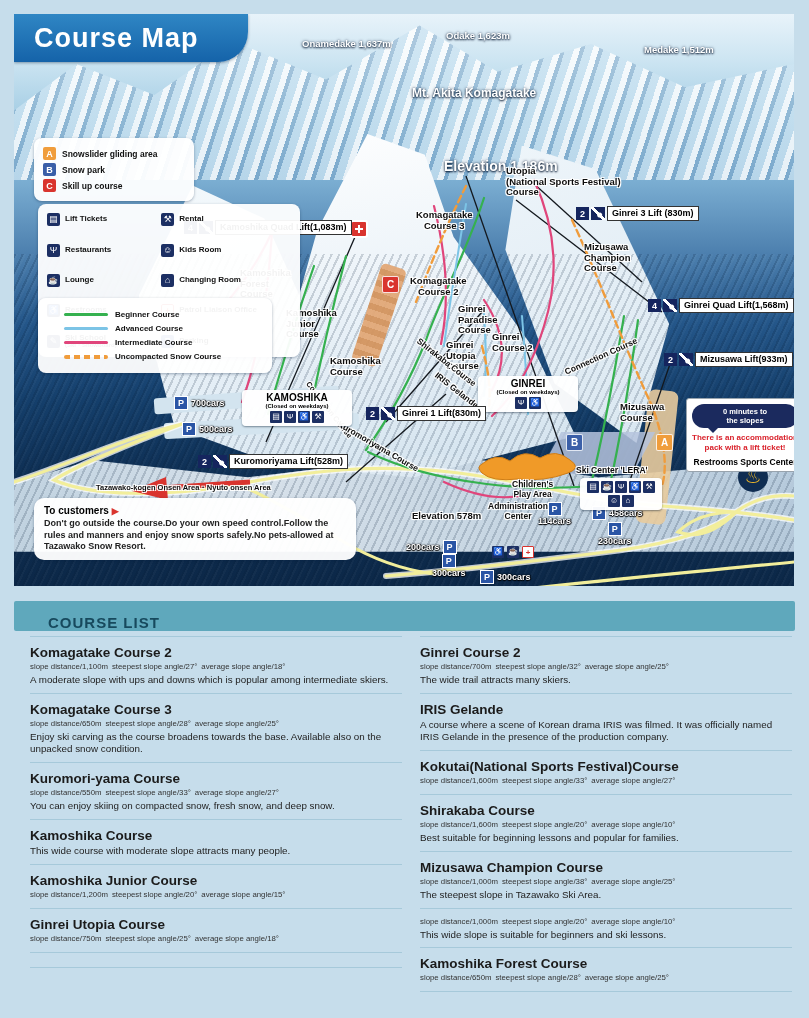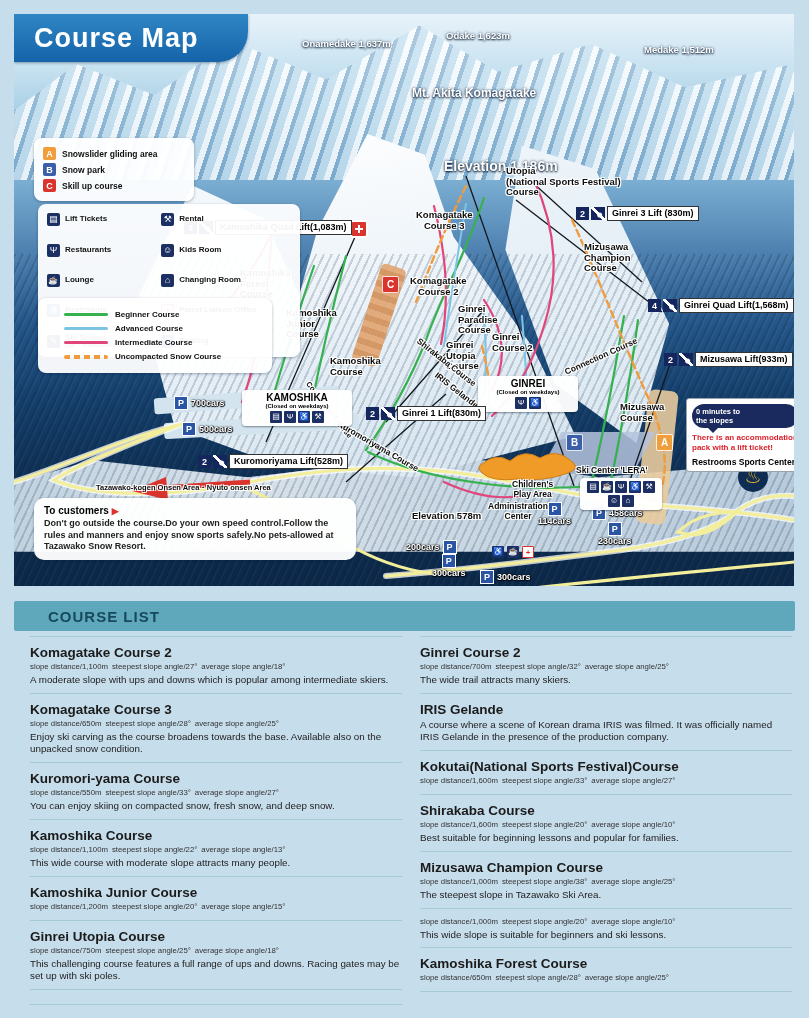--- a/index.html
+++ b/index.html
@@ -87,29 +87,29 @@
   .badge{position:absolute;width:15px;height:15px;color:#fff;font-weight:bold;font-size:10px;display:flex;align-items:center;justify-content:center;z-index:33;border:1px solid rgba(255,255,255,.85);border-radius:2px;}
   .cross{position:absolute;width:14px;height:14px;background-color:#d9342e;border:2px solid #fff;border-radius:3px;z-index:33;
      background-image:linear-gradient(#fff,#fff),linear-gradient(#fff,#fff);background-size:8px 2px,2px 8px;background-position:center;background-repeat:no-repeat;}
   .icon-row{position:absolute;display:flex;gap:3px;z-index:32;}
 
   .note-box{position:absolute;left:20px;top:484px;width:302px;background:rgba(255,255,255,.96);border-radius:10px;padding:7px 10px;z-index:40;box-shadow:0 1px 3px rgba(0,30,60,.35);}
   .nb-title{font-size:10px;font-weight:bold;color:#000;}
   .nb-arrow{color:#d9342e;font-size:9px;}
   .nb-body{font-size:9px;font-weight:bold;color:#222;line-height:1.3;margin-top:2px;}
 
-  .acc-box{position:absolute;left:672px;top:384px;width:106px;background:#fff;border:1px solid #98a3ad;border-radius:3px;padding:5px 5px 4px;z-index:40;}
+  .acc-box{position:absolute;left:672px;top:384px;width:106px;background:#fff;border:1px solid #98a3ad;border-radius:3px;padding:5px 5px 4px;z-index:40;text-align:center;}
   .bubble{position:relative;background:#1b2a5e;color:#fff;font-size:7.5px;font-weight:bold;border-radius:12px;padding:3px 4px;line-height:1.2;white-space:pre-line;}
   .bubble::after{content:"";position:absolute;left:16px;bottom:-5px;border:5px solid transparent;border-top-color:#1b2a5e;border-bottom:0;}
   .acc-red{color:#d9202a;font-size:8px;font-weight:bold;line-height:1.3;margin:5px 0 3px;}
   .acc-black{font-size:8.5px;font-weight:bold;color:#000;}
   .hot{position:absolute;left:724px;top:448px;width:30px;height:30px;border-radius:50%;background:#0f2d52;color:#f0b929;font-size:19px;line-height:30px;text-align:center;z-index:31;}
 
   
-  .list-header{position:absolute;left:14px;top:601px;width:781px;height:30px;background:#5fa8bc;display:flex;align-items:center;border-radius:2px;z-index:5;}
+  .list-header{position:absolute;left:14px;top:601px;width:781px;height:30px;background:#5fa8bc;display:flex;align-items:flex-end;border-radius:2px;z-index:5;}
   .list-header span{font-size:15px;font-weight:bold;color:#17495d;padding-left:34px;letter-spacing:1px;}
   .col{position:absolute;top:636px;width:372px;border-top:1px solid #a6c9da;}
   .col-left{left:30px;}
   .col-right{left:420px;}
   .entry{border-bottom:1px solid #a6c9da;padding:8px 0 6px;}
   .entry-name{font-size:13.5px;font-weight:bold;color:#1b1b1b;margin-bottom:2px;}
   .entry-stats{font-size:7.8px;color:#333;margin-bottom:3px;}
   .entry-stats:empty{display:none;}
   .entry-desc{font-size:9.8px;color:#222;line-height:1.3;}
 </style>
@@ -454,31 +454,29 @@
         <div class="entry-stats">slope distance/650m steepest slope angle/28° average slope angle/25°</div>
         <div class="entry-desc">Enjoy ski carving as the course broadens towards the base. Available also on the unpacked snow condition.</div>
       </div>
     <div class="entry">
         <div class="entry-name">Kuromori-yama Course</div>
         <div class="entry-stats">slope distance/550m steepest slope angle/33° average slope angle/27°</div>
         <div class="entry-desc">You can enjoy skiing on compacted snow, fresh snow, and deep snow.</div>
       </div>
     <div class="entry">
         <div class="entry-name">Kamoshika Course</div>
-        <div class="entry-stats">slope distance/1,100m steepest slope angle/22° average slope angle/13°</div>
         <div class="entry-desc">This wide course with moderate slope attracts many people.</div>
       </div>
     <div class="entry">
         <div class="entry-name">Kamoshika Junior Course</div>
         <div class="entry-stats">slope distance/1,200m steepest slope angle/20° average slope angle/15°</div>
       </div>
     <div class="entry">
         <div class="entry-name">Ginrei Utopia Course</div>
         <div class="entry-stats">slope distance/750m steepest slope angle/25° average slope angle/18°</div>
-        <div class="entry-desc">This challenging course features a full range of ups and downs. Racing gates may be set up with ski poles.</div>
       </div>
     <div class="entry"></div>
   </div>
 
   <div class="col col-right">
     <div class="entry">
         <div class="entry-name">Ginrei Course 2</div>
         <div class="entry-stats">slope distance/700m steepest slope angle/32° average slope angle/25°</div>
         <div class="entry-desc">The wide trail attracts many skiers.</div>
       </div>

